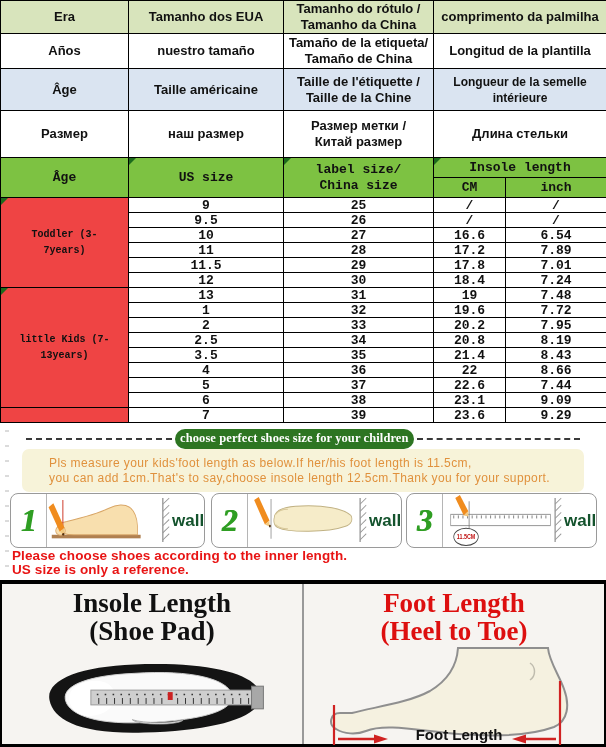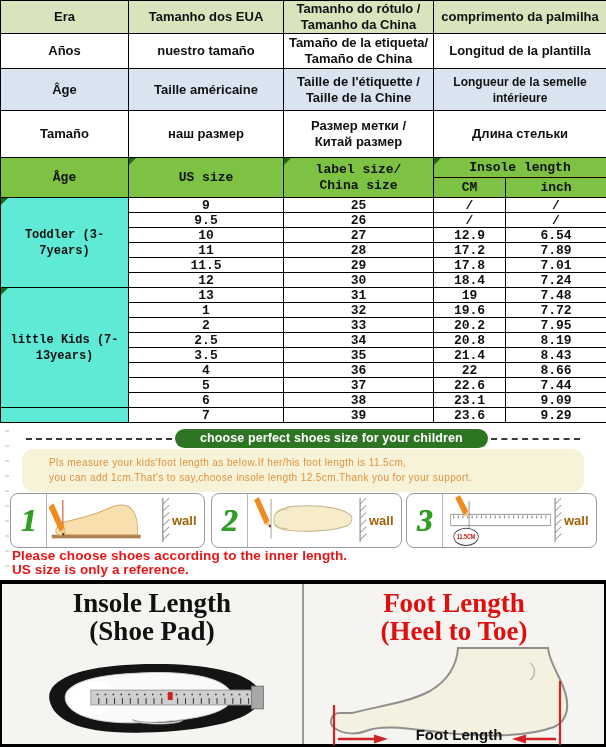--- a/index.html
+++ b/index.html
@@ -29,21 +29,21 @@
   .lang-row-3 td { height:47px; }
   .hrow td, .hrow2 td {
     background:var(--header_green);
     font-family:"Liberation Mono","DejaVu Sans Mono",monospace;
     font-weight:700; font-size:13px; line-height:16px; height:20px;
   }
   .drow td {
     font-family:"Liberation Mono","DejaVu Sans Mono",monospace;
     font-weight:700; font-size:13px; height:15px; line-height:13px;
   }
-  td.glabel { font-size:12px; line-height:16px; background:#5eead4; }
+  td.glabel { font-size:10px; line-height:16px; background:#ef4444; }
   td.tri::before {
     content:""; position:absolute; top:0; left:0; width:0; height:0;
     border-top:7px solid #1c6b1c; border-right:7px solid transparent;
   }
 
   
   .excel-dashes {
     position:absolute; left:5px; top:430px; width:4px; height:148px;
     background:repeating-linear-gradient(to bottom,#c8c8c8 0 2px,transparent 2px 15px);
     opacity:.65;
@@ -52,29 +52,29 @@
   
   .banner-row {
     position:absolute; left:26px; top:428px; width:554px; height:21px;
     display:flex; align-items:center;
   }
   .dash { height:0; border-top:2px dashed #3a3a3a; }
   .dash-left { width:146px; }
   .dash-right { flex:1; }
   .pill {
     background:var(--banner_green); color:#fff; border-radius:10px;
-    padding:2px 25px 3px; font-weight:700; font-size:12.5px;
-    letter-spacing:.1px; white-space:nowrap; margin:0 3px;
+    padding:2px 5px 3px; font-weight:700; font-size:12.5px;
+    letter-spacing:.1px; white-space:nowrap; margin:0 3px;font-family:Liberation Serif, serif;
   }
 
   
   .note-box {
     position:absolute; left:22px; top:449px; width:562px; height:43px;
-    background:var(--note_bg); border-radius:12px; padding:7px 6px 0 27px;
-    color:var(--note_text); font-size:10px; line-height:14.5px;
+    background:var(--note_bg); border-radius:7px; padding:7px 6px 0 27px;
+    color:var(--note_text); font-size:12px; line-height:14.5px;
     letter-spacing:.4px;
   }
 
   
   .panel {
     position:absolute; top:493px; height:55px; background:#fff;
     border:1.5px solid #9a9a9a; border-radius:8px; display:flex;
     align-items:stretch;
   }
   .panel-1 { left:10px;  width:195px; }
@@ -83,21 +83,21 @@
   .step-num {
     width:36px; border-right:1px solid #b5b5b5; display:flex;
     align-items:center; justify-content:center;
     font-family:"Liberation Serif", serif; font-style:italic; font-weight:700;
     font-size:31px; color:var(--step_number_green);
     text-shadow:1px 0 0 var(--step_number_green);
   }
   .step-art { flex:1; height:100%; }
   .wall-label {
     width:34px; display:flex; align-items:center; font-weight:700;
-    font-size:13px; color:#a16207; padding-left:2px;
+    font-size:17px; color:#14532d; padding-left:2px;
   }
 
   
   .warning {
     position:absolute; left:12px; top:549px; width:606px; text-align:left;
     color:var(--warning_red); font-weight:700; font-size:13.5px;
     line-height:14px; letter-spacing:.1px;
   }
 
   
@@ -150,21 +150,21 @@
           <td colspan="2" class="insole-cell">Longitud de la plantilla</td>
         </tr>
         <tr class="lang-row lang-row-2">
           <td>Âge</td>
           <td>Taille américaine</td>
           <td>Taille de l'étiquette /
 Taille de la Chine</td>
           <td colspan="2" class="insole-cell">Longueur de la semelle intérieure</td>
         </tr>
         <tr class="lang-row lang-row-3">
-          <td>Tamaño</td>
+          <td>Размер</td>
           <td>наш размер</td>
           <td>Размер метки /
 Китай размер</td>
           <td colspan="2" class="insole-cell">Длина стельки</td>
         </tr>
       </tbody>
     <tbody>
       <tr class="hrow">
         <td rowspan="2">Âge</td>
         <td rowspan="2" class="tri">US size</td>
@@ -188,21 +188,21 @@
         </tr>
         <tr class="drow">
           <td>9.5</td>
           <td>26</td>
           <td>/</td>
           <td>/</td>
         </tr>
         <tr class="drow">
           <td>10</td>
           <td>27</td>
-          <td>12.9</td>
+          <td>16.6</td>
           <td>6.54</td>
         </tr>
         <tr class="drow">
           <td>11</td>
           <td>28</td>
           <td>17.2</td>
           <td>7.89</td>
         </tr>
         <tr class="drow">
           <td>11.5</td>

